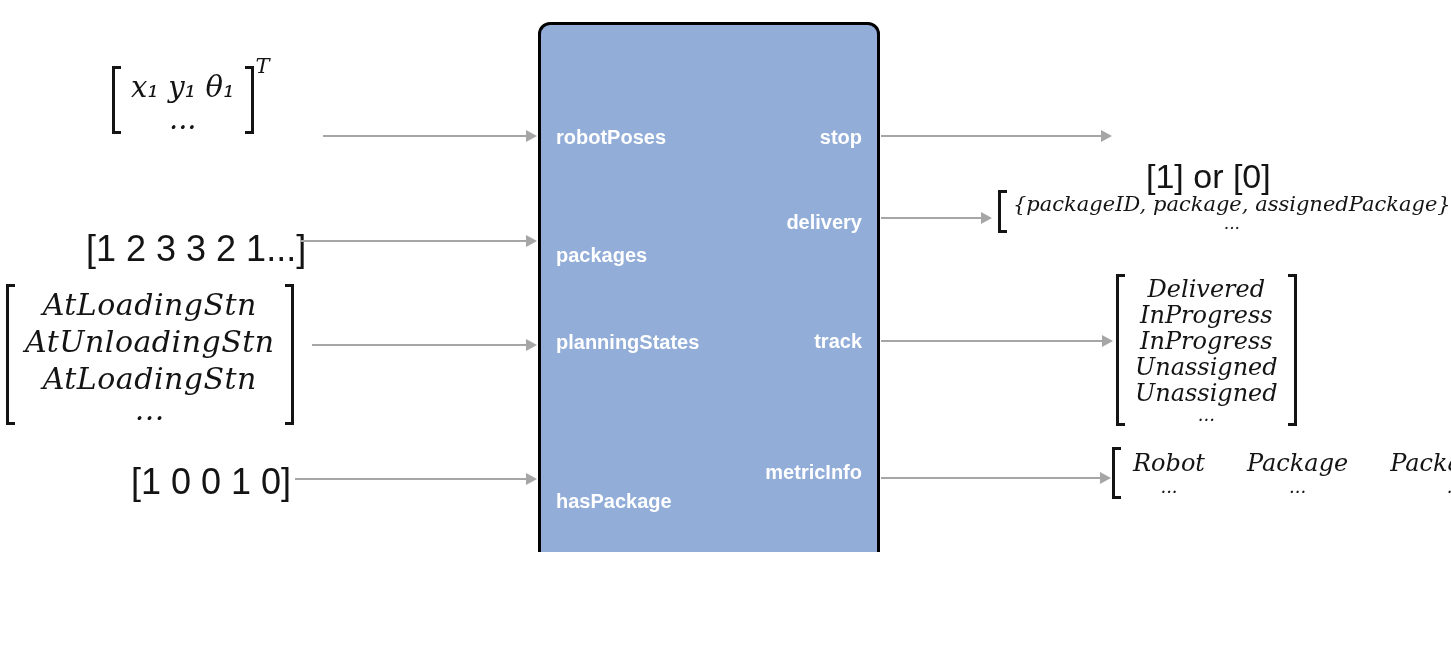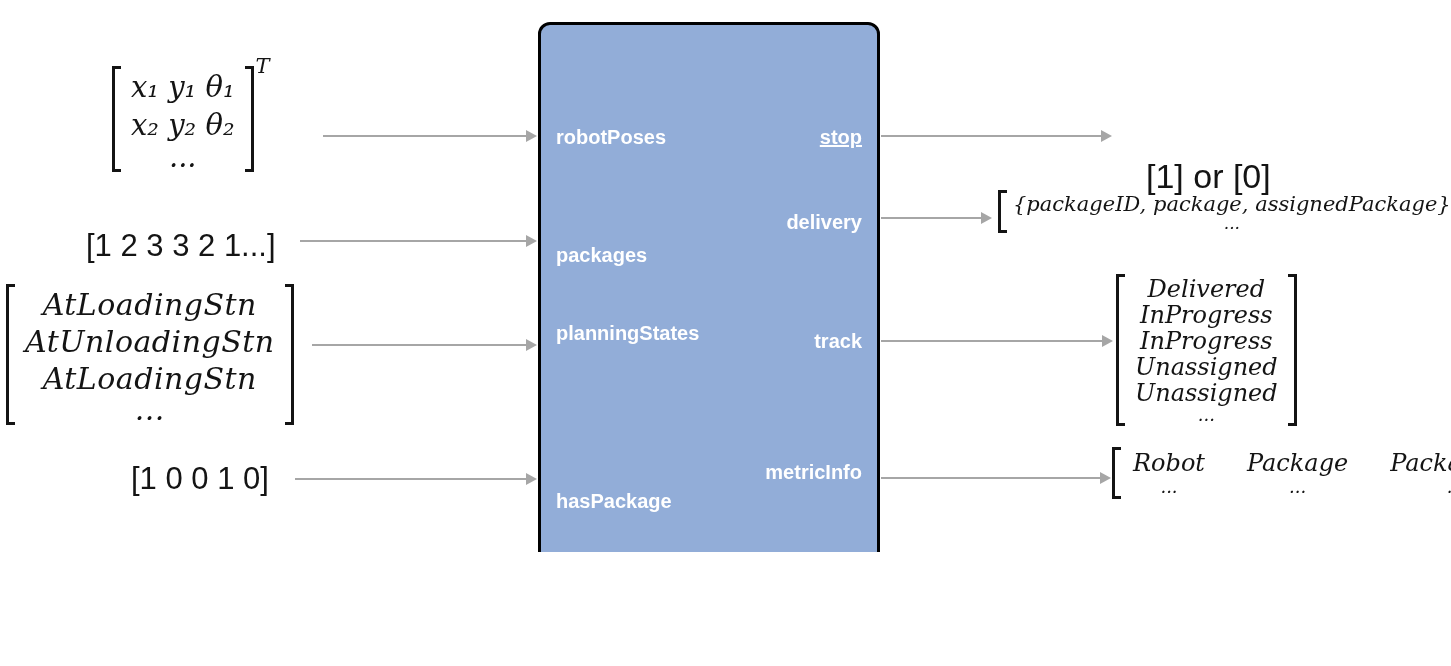--- a/index.html
+++ b/index.html
@@ -75,35 +75,34 @@
     display:grid;grid-template-columns:auto auto auto;column-gap:42px;
     align-items:center;justify-items:center;
     padding:2px 12px;
     font-family:"DejaVu Serif", serif;font-style:italic;
     font-size:24px;line-height:28px;white-space:nowrap;
   }
   .mi-grid .dots{font-size:18px;line-height:20px;}
 
   
   .plain-val{
-    position:absolute;font-size:31px;color:var(--ink);white-space:nowrap;
+    position:absolute;font-size:36px;color:var(--ink);white-space:nowrap;
     font-family:"Liberation Sans", sans-serif;
   }
   .plain-val.big{font-size:34px;margin-top:39px;}
 </style>
 </head>
 <body>
 
 <div id="canvas">
 
   <div class="mat m-robotposes" style="left:112px;top:66px;">
     <div class="bracket left"></div>
     <div class="mat-rows">
       <div>x₁ y₁ θ₁</div>
-      <div>x₂ y₂ θ₂</div>
       <div class="dots">...</div>
     </div>
     <div class="bracket right"></div>
     <div class="sup">T</div>
   </div>
 
   <div class="plain-val" style="left:86px;top:228px;">[1 2 3 3 2 1...]</div>
 
   <div class="mat m-planning" style="left:6px;top:284px;">
     <div class="bracket left"></div>
@@ -127,24 +126,24 @@
   <div class="arrow" style="left:312px;top:344px;width:214px;">
       <span class="head"></span>
     </div>
   <div class="arrow" style="left:295px;top:478px;width:231px;">
       <span class="head"></span>
     </div>
 
   <div class="block">
     <div class="port in" style="top:100px;">robotPoses</div>
     <div class="port in" style="top:210px;margin-top:8px;">packages</div>
-    <div class="port in" style="top:296px;">planningStates</div>
+    <div class="port in" style="top:305px;">planningStates</div>
     <div class="port in" style="top:444px;margin-top:20px;">hasPackage</div>
 
-    <div class="port out" style="top:100px;text-decoration:underline;">stop</div>
+    <div class="port out" style="top:100px;">stop</div>
     <div class="port out" style="top:185px;">delivery</div>
     <div class="port out" style="top:304px;">track</div>
     <div class="port out" style="top:435px;">metricInfo</div>
   </div>
 
   <div class="title">Scheduler</div>
 
   <div class="arrow" style="left:881px;top:135px;width:220px;">
       <span class="head"></span>
     </div>

